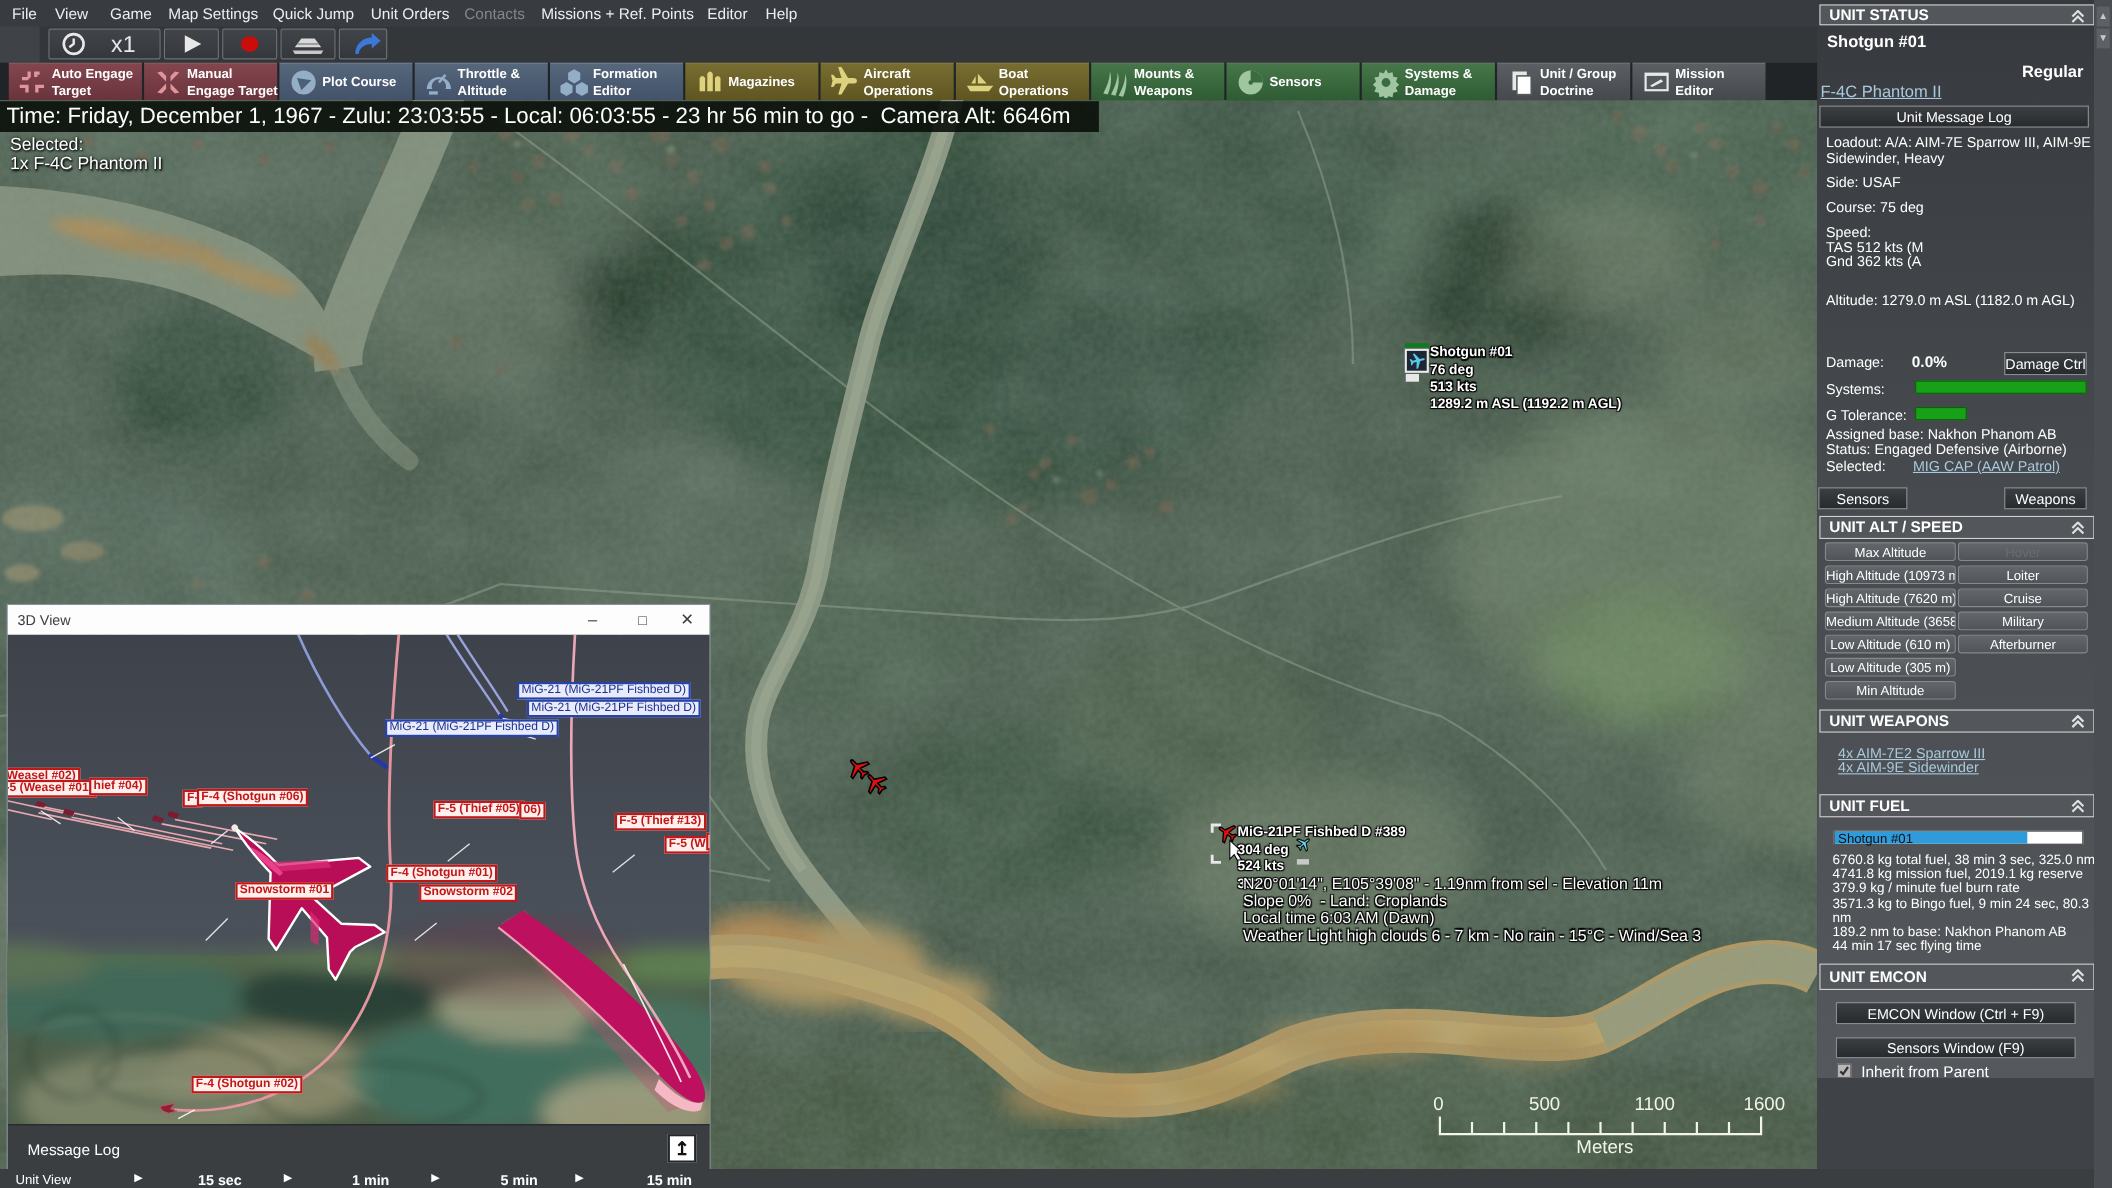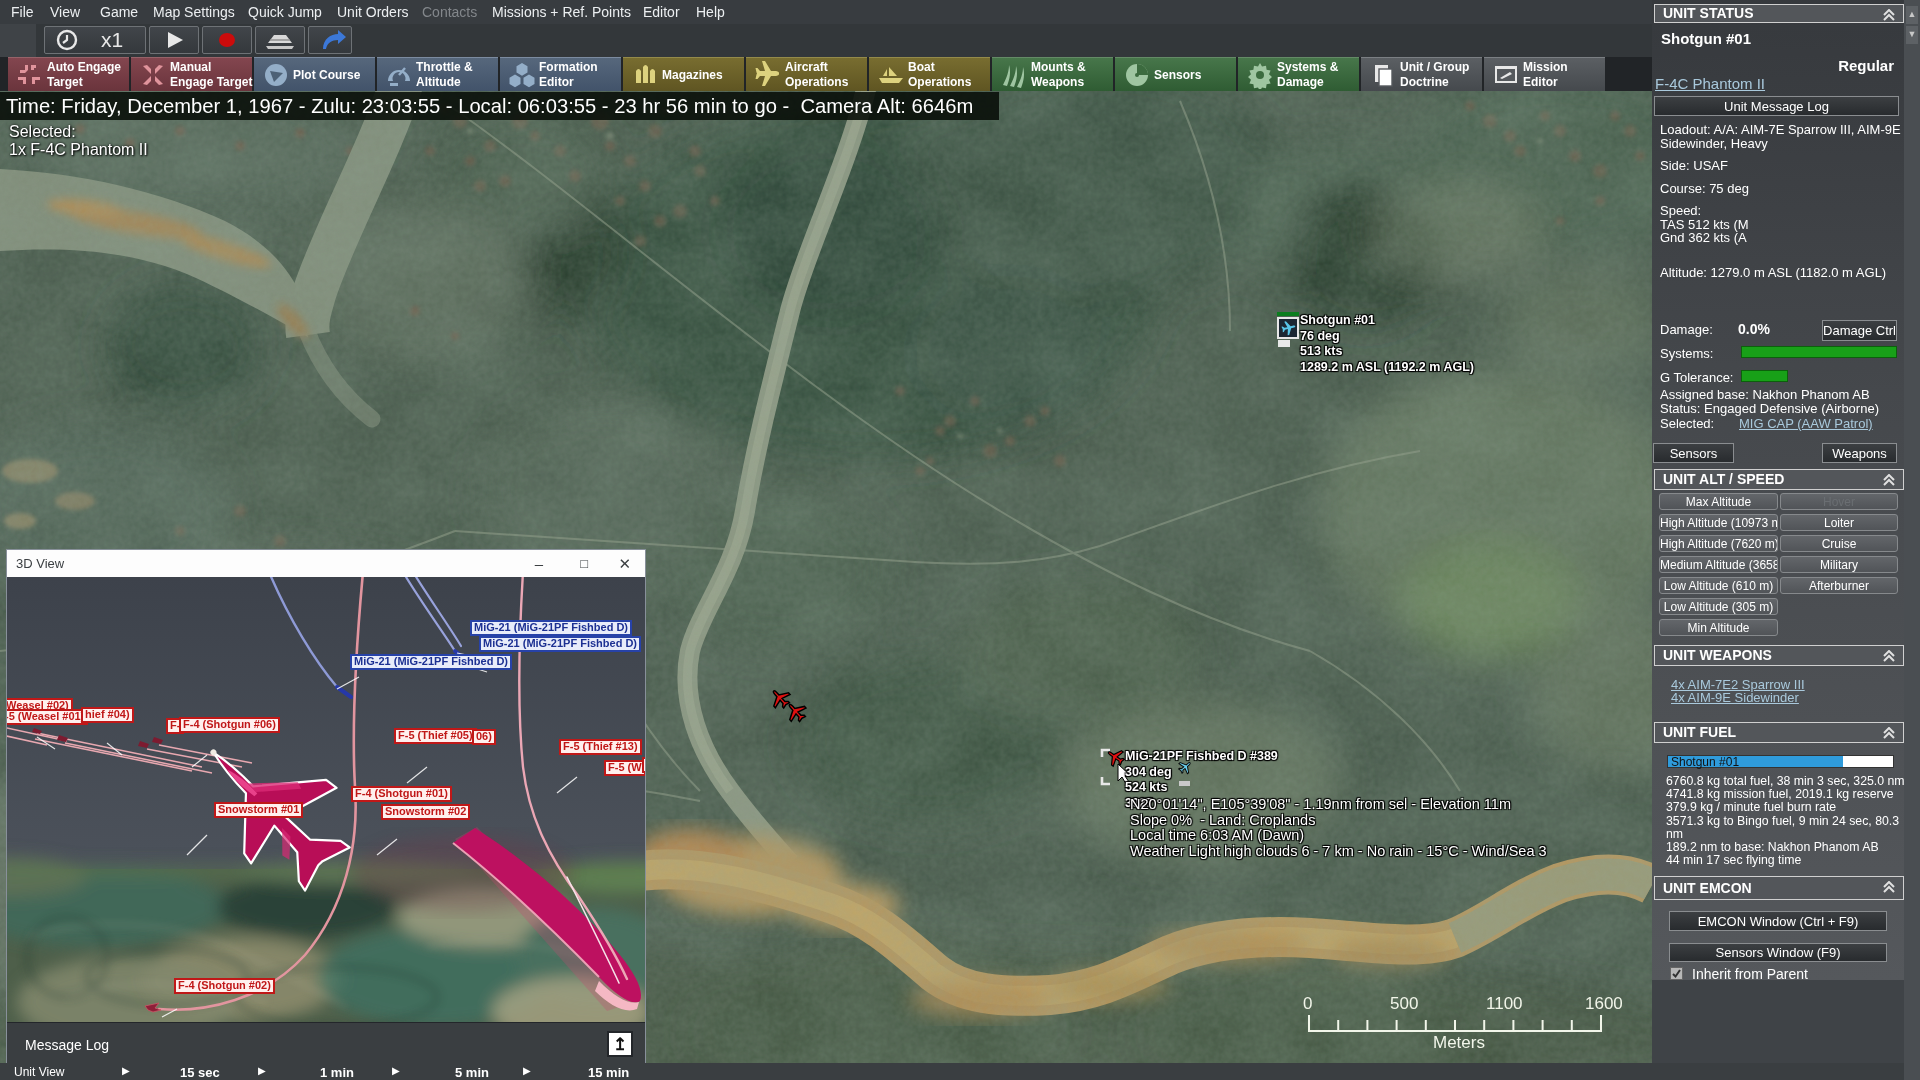--- a/index.html
+++ b/index.html
@@ -44,21 +44,21 @@
   #w3d { position:absolute; left:6px; top:549px; width:640px; height:517px;
     border:1px solid #88909a; border-bottom:none; }
   #w3dtitle { position:absolute; left:0; top:0; width:100%; height:27px; background:#fdfdfd;
     color:#3c4043; font-size:13px; line-height:27px; padding-left:9px; }
   #w3dview { position:absolute; left:0; top:27px; width:638px; height:445px; overflow:hidden; }
   #w3dmsg { position:absolute; left:0; top:472px; width:638px; height:44px; background:#3a3e41;
     color:#fff; font-size:14px; line-height:44px; padding-left:18px; border-top:1px solid #23262a; }
   .rlab { position:absolute; background:#fff0ee; border:2px solid #c01818; color:#c01818;
     font-size:11px; font-weight:bold; line-height:11.5px; padding:0 2px; white-space:nowrap; }
   .blab { position:absolute; background:#e8ecfa; border:2px solid #2742a8; color:#1c3092;
-    font-size:11px; font-weight:bold; line-height:11.5px; padding:0 2px; white-space:nowrap; }
+    font-size:11px; font-weight:normal; line-height:11.5px; padding:0 2px; white-space:nowrap; }
 
   
   #botbar { position:absolute; left:0; top:1063px; width:1920px; height:17px; background:#3a3e41;
     color:#fff; font-size:12px; }
   #botbar b { font-size:13px;margin-left:20px; }
 
   
   #sidebar { position:absolute; left:1652px; top:0; width:252px; height:980px;
     background:linear-gradient(#36393d,#45484c 40%,#55585c); color:#fff; font-size:13px; }
   .shdr { position:relative; margin:0 1px; height:19px; background:#53565a; border:1px solid #d0d0d0;

